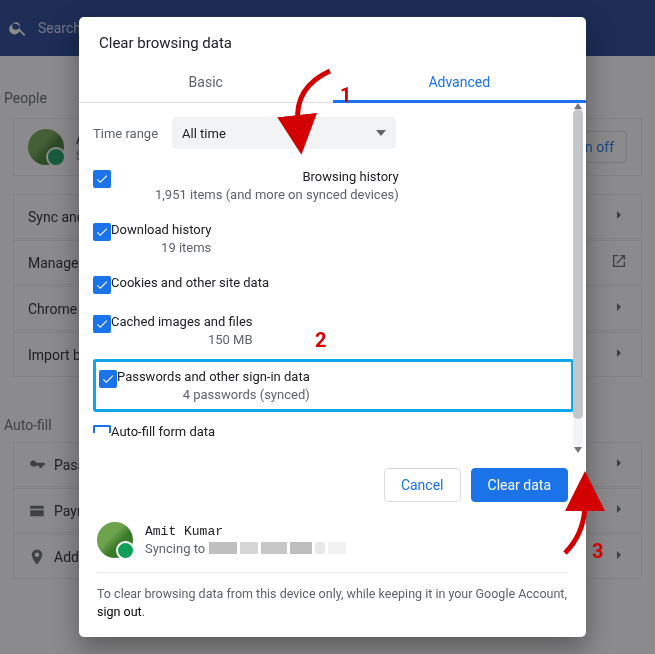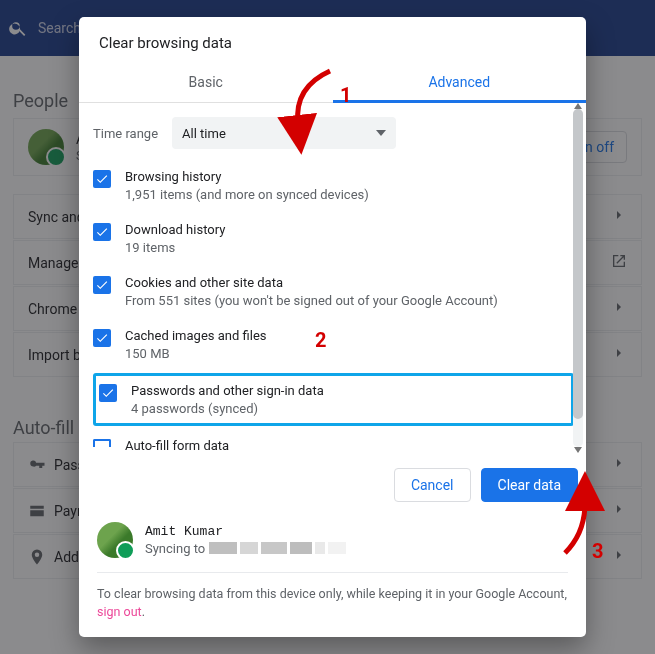--- a/index.html
+++ b/index.html
@@ -14,21 +14,21 @@
   }
   
   .bg { position: absolute; inset: 0; background: #fff; }
   .bg-top {
     position: absolute; top: 0; left: 0; right: 0; height: 56px;
     background: #1a3b8b;
     display: flex; align-items: center; padding: 0 8px; gap: 10px;
   }
   .bg-top .srch-icon { fill: #fff; width: 20px; height: 20px; }
   .bg-top .srch-txt { color: #e8eaf6; font-size: 14px; opacity: .85; }
-  .bg-section-title { position: absolute; left: 13px; color: #5f6368; font-size: 18px; text-align: right; }
+  .bg-section-title { position: absolute; left: 4px; color: #5f6368; font-size: 14px; text-align: right; }
   .bg-people-title { top: 90px; }
   .bg-autofill-title { top: 417px; }
   .bg-row {
     position: absolute; left: 13px; right: 13px; height: 45px;
     border: 1px solid #eceff1; background: #fff;
     display: flex; align-items: center; padding: 0 14px;
     color: #202124; font-size: 14px;
   }
   .bg-row .row-lead { width: 26px; height: 18px; display:flex; align-items:center; }
   .bg-row .row-lead svg { width: 18px; height: 18px; fill:#5f6368; }
@@ -79,33 +79,33 @@
   .sb-arrow.up { top:-2px; } .sb-arrow.down { bottom:-2px; }
   .sb-arrow svg { width:10px; height:10px; fill:#757575; }
   .tr-row { display:flex; align-items:center; gap:14px; padding:14px 0 10px 0; }
   .tr-label { color:#5f6368; font-size:13px; }
   .tr-select {
     width:224px; height:32px; background:#f1f3f4; border-radius:4px;
     display:flex; align-items:center; padding:0 10px; color:#202124; font-size:13px;
   }
   .tr-select .dd { margin-left:auto; }
   .tr-select .dd svg { width:10px; height:10px; fill:#5f6368; }
-  .item { display:flex; gap:14px; padding:10px 6px 10px 0; }
+  .item { display:flex; padding:10px 6px 10px 0;text-align:right; }
   .item .cb {
     width:18px; height:18px; border-radius:2px; background:#1a73e8;
     display:flex; align-items:center; justify-content:center; flex-shrink:0;
     margin-top:1px;
   }
   .item .cb svg { width:14px; height:14px; fill:#fff; }
   .item .txts .t1 { color:#202124; font-size:13px; }
-  .item .txts .t2 { color:#5f6368; font-size:13px; margin-top:3px; }
+  .item .txts .t2 { color:#5f6368; font-size:13px; margin-top:3px;margin-left:44px; }
   .item.hl { border:3px solid #0ea5e9; border-radius:3px; padding:7px 3px; margin:2px 0; }
   .item.last .cb { width:18px; height:8px; background:transparent; border:2px solid #1a73e8; border-bottom:none; border-radius:2px 2px 0 0; }
   .footer-btns {
-    display:flex; gap:10px; justify-content:flex-end; padding:14px 8px;
+    display:flex; gap:10px; justify-content:flex-end; padding:14px 18px;
     border-top:1px solid transparent;
   }
   .btn {
     height:34px; border-radius:4px; font-size:14px; padding:0 16px;
     display:flex; align-items:center; cursor:pointer; border:1px solid #dadce0; background:#fff;
   }
   .btn.cancel { color:#1a73e8; }
   .btn.primary { background:#1a73e8; color:#fff; border-color:#1a73e8; }
   .account-row {
     display:flex; align-items:center; gap:12px; padding:6px 18px 14px;
@@ -119,21 +119,21 @@
     content:""; position:absolute; right:-2px; bottom:-2px;
     width:15px; height:15px; border-radius:50%;
     background:#0f9d58; border:2px solid #fff;
   }
   .account-row .nm { font-size:13px; color:#202124;font-family:Liberation Mono, monospace; }
   .account-row .sy { font-size:13px; color:#5f6368; margin-top:2px; display:flex; align-items:center; gap:4px;}
   .redact { display:inline-flex; gap:3px; }
   .redact span { display:inline-block; height:12px; background:#cfcfcf; }
   .hr { height:1px; background:#e8eaed; margin:0 18px; }
   .footnote { padding:12px 18px 16px; font-size:12.5px; color:#5f6368; line-height:1.45; }
-  .footnote .lnk { color:#ec4899; cursor:pointer; }
+  .footnote .lnk { color:#000000; cursor:pointer; }
   
   .anno { position:absolute; inset:0; pointer-events:none; }
 </style>
 </head>
 <body>
 
 <div class="bg">
   <div class="bg-top">
     <svg class="srch-icon" viewBox="0 0 24 24">
         <path d="M15.5 14h-.8l-.3-.3A6.5 6.5 0 1 0 14 15.5l.3.3v.8l5 5 1.5-1.5-5-5zm-6 0A4.5 4.5 0 1 1 14 9.5 4.5 4.5 0 0 1 9.5 14z"></path>
@@ -263,21 +263,20 @@
       </div>
 
       <div class="item">
         <div class="cb">
             <svg viewBox="0 0 24 24">
               <path d="M9 16.2 4.8 12l-1.4 1.4L9 19 21 7l-1.4-1.4z"></path>
             </svg>
           </div>
         <div class="txts">
           <div class="t1">Cookies and other site data</div>
-          <div class="t2">From 551 sites (you won't be signed out of your Google Account)</div>
         </div>
       </div>
 
       <div class="item">
         <div class="cb">
             <svg viewBox="0 0 24 24">
               <path d="M9 16.2 4.8 12l-1.4 1.4L9 19 21 7l-1.4-1.4z"></path>
             </svg>
           </div>
         <div class="txts">

